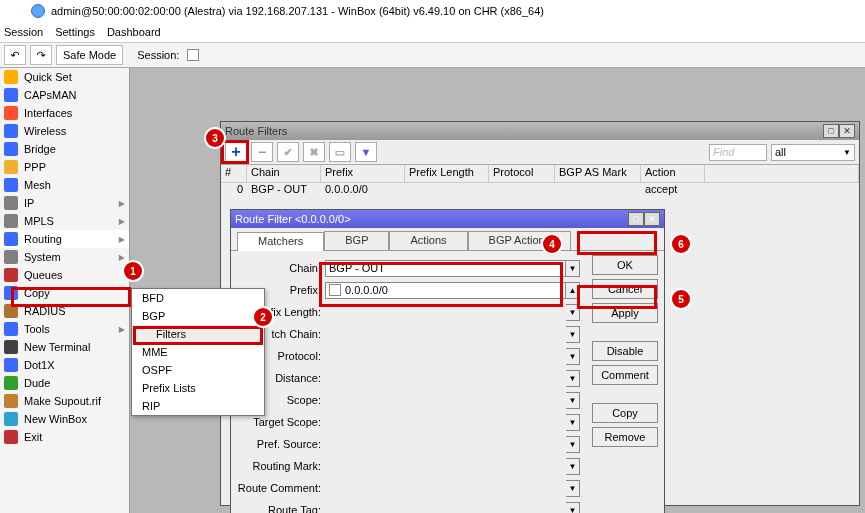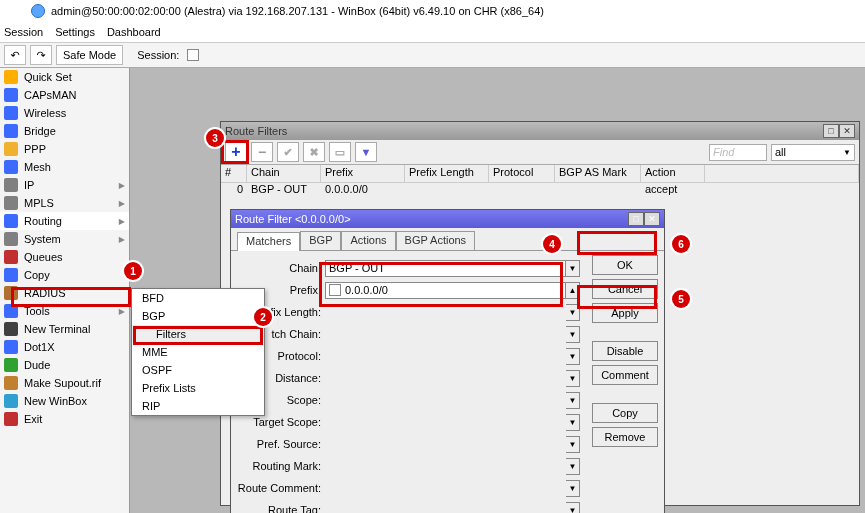--- a/index.html
+++ b/index.html
@@ -33,21 +33,21 @@
   .sq.minus{color:#999;font-size:14px;}
   .find{margin-left:auto;width:58px;height:17px;border:1px solid #aaa;background:#fff;color:#bbb;font-style:italic;padding:0 3px;display:flex;align-items:center;}
   .all{width:84px;height:17px;border:1px solid #aaa;background:#fff;padding:0 3px;display:flex;align-items:center;}
   .tbl{border-top:1px solid #aaa;}
   .tbl-head{height:18px;display:flex;background:#eee;}
   .th{border-right:1px solid #ccc;border-bottom:1px solid #ccc;padding:1px 4px;color:#000;}
   .tbl-row{height:16px;display:flex;}
   .td{padding:0 4px;}
   .w2{left:230px;top:141px;width:435px;height:340px;z-index:40;}
   .tabs{height:22px;display:flex;align-items:flex-end;background:#eee;padding:2px 0 0 6px;gap:0;}
-  .tab{height:19px;padding:2px 8px;border:1px solid #999;border-bottom:none;background:#eee;color:#333;cursor:default;}
+  .tab{height:19px;padding:2px 20px;border:1px solid #999;border-bottom:none;background:#eee;color:#333;cursor:default;}
   .tab.active{background:#fff;position:relative;top:1px;}
   .w2-body{display:flex;height:calc(100% - 40px);background:#eee;border-top:1px solid #999;}
   .form{flex:1;padding:6px 6px 0 6px;}
   .btncol{width:78px;padding:4px 6px;display:flex;flex-direction:column;gap:4px;}
   .btn{height:20px;border:1px solid #888;background:#eee;display:flex;align-items:center;justify-content:center;cursor:default;}
   .row{height:22px;display:flex;align-items:center;}
   .row label{width:88px;text-align:right;padding-right:4px;white-space:nowrap;}
   .inp{flex:1;height:17px;border:1px solid #888;background:#fff;padding:0 3px;display:flex;align-items:center;}
   .tri{width:14px;height:17px;border:1px solid #888;border-left:none;background:#eee;font-size:8px;display:flex;align-items:center;justify-content:center;}
   .chk{width:12px;height:12px;border:1px solid #888;background:#fff;margin:0 4px 0 0;}
@@ -95,20 +95,24 @@
   <div class="sidebar" id="sidebar">
       <div class="side-item">
         <span class="side-ico" style="background:#ffae00;border-radius:2px"></span>
         <span>Quick Set</span>
       </div>
       <div class="side-item">
         <span class="side-ico" style="background:#3c6aff;border-radius:2px"></span>
         <span>CAPsMAN</span>
       </div>
       <div class="side-item">
+        <span class="side-ico" style="background:#ff5030;border-radius:2px"></span>
+        <span>Interfaces</span>
+      </div>
+      <div class="side-item">
         <span class="side-ico" style="background:#3c6aff;border-radius:2px"></span>
         <span>Wireless</span>
       </div>
       <div class="side-item">
         <span class="side-ico" style="background:#3c6aff;border-radius:2px"></span>
         <span>Bridge</span>
       </div>
       <div class="side-item">
         <span class="side-ico" style="background:#f0b030;border-radius:2px"></span>
         <span>PPP</span>

